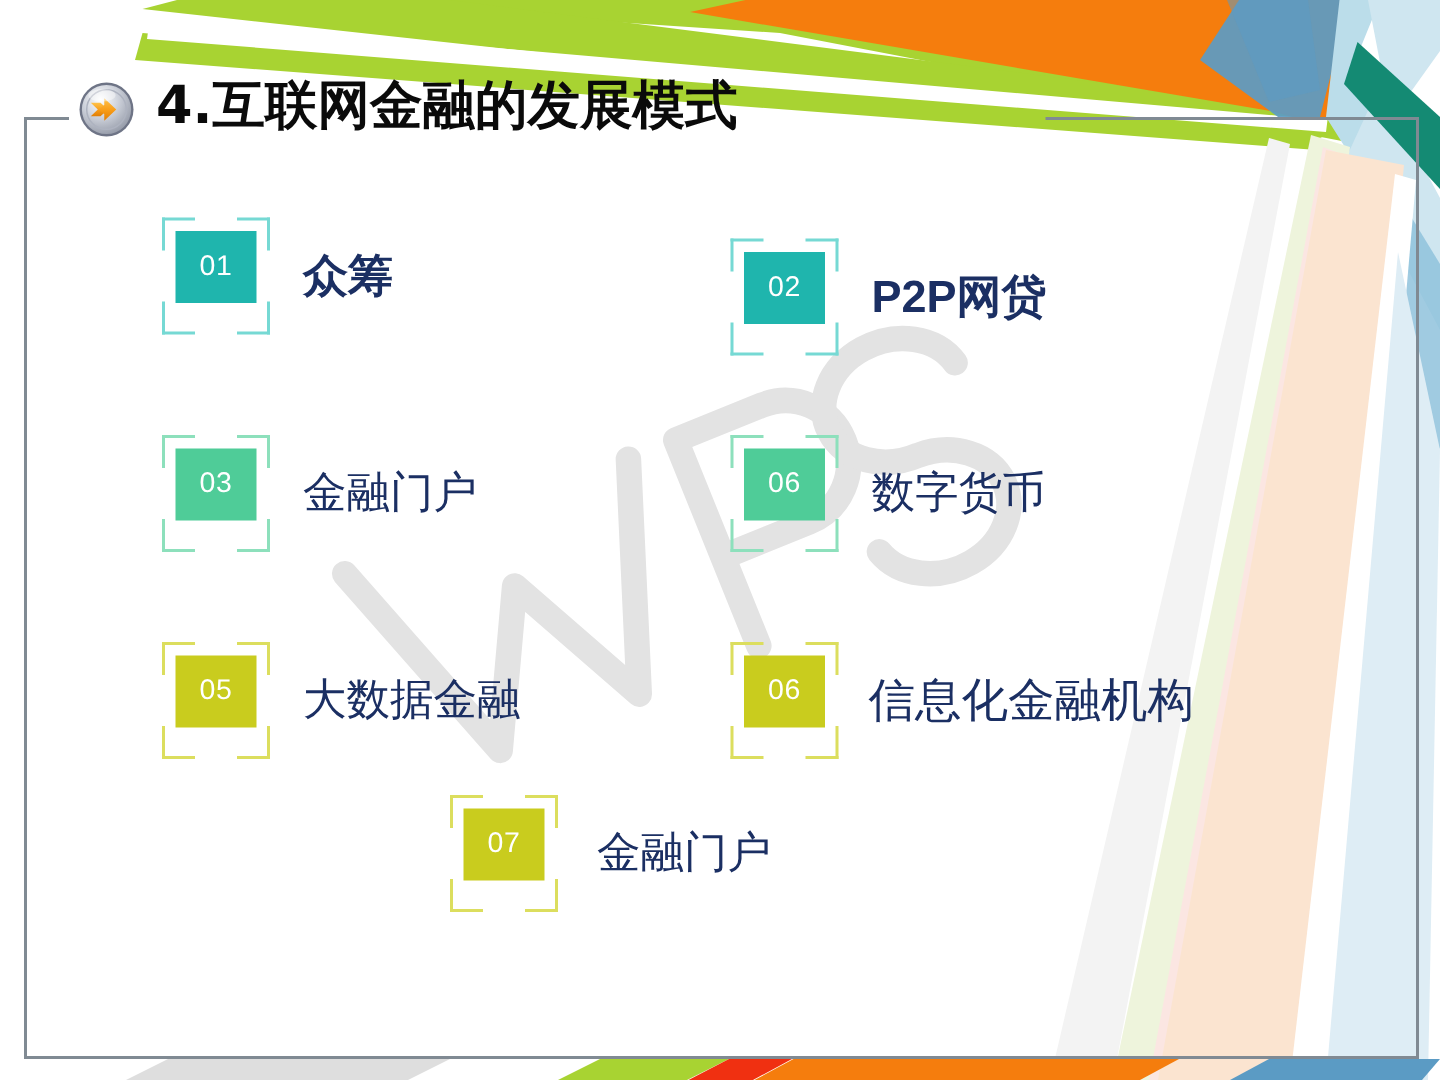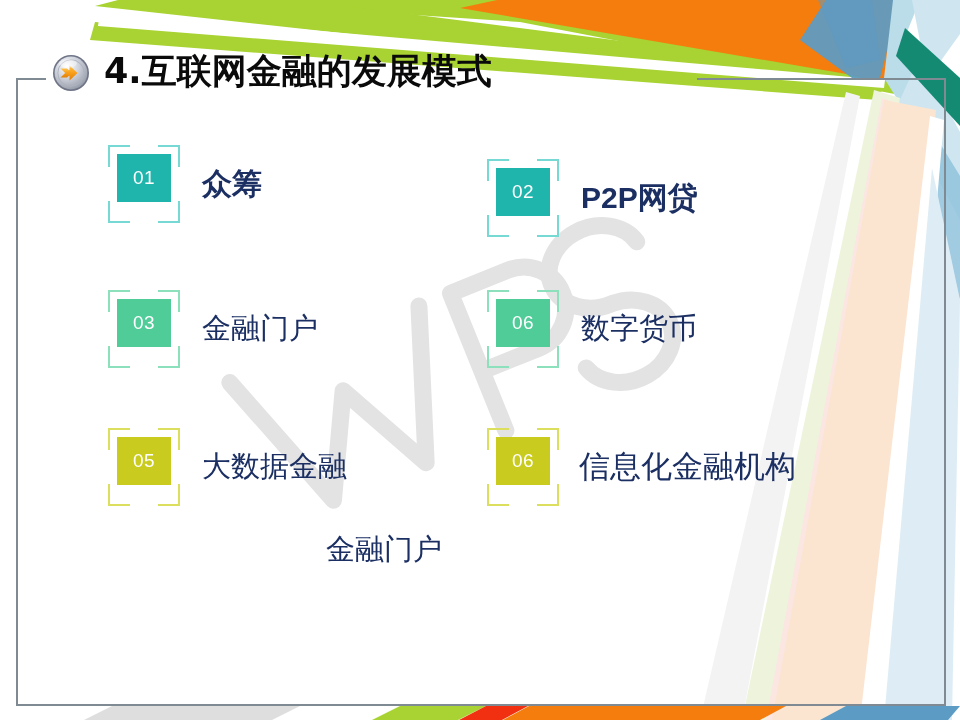--- a/index.html
+++ b/index.html
@@ -264,16 +264,29 @@
           <span class="br-bl2" style="background: rgb(220, 222, 94);"></span>
         <span class="br-br" style="background: rgb(220, 222, 94);"></span>
           <span class="br-br2" style="background: rgb(220, 222, 94);"></span>
       </div>
       <div class="numbox" style="background: rgb(201, 204, 30);">06</div>
     </div>
     <div class="item-label" id="label-06" style="color: rgb(27, 47, 99);">信息化金融机构</div>
   </div>
 
   <div class="item" id="item-07">
+    <div class="numbox-wrap">
+      <div class="bracket">
+        <span class="br-tl" style="background: rgb(220, 222, 94);"></span>
+          <span class="br-tl2" style="background: rgb(220, 222, 94);"></span>
+        <span class="br-tr" style="background: rgb(220, 222, 94);"></span>
+          <span class="br-tr2" style="background: rgb(220, 222, 94);"></span>
+        <span class="br-bl" style="background: rgb(220, 222, 94);"></span>
+          <span class="br-bl2" style="background: rgb(220, 222, 94);"></span>
+        <span class="br-br" style="background: rgb(220, 222, 94);"></span>
+          <span class="br-br2" style="background: rgb(220, 222, 94);"></span>
+      </div>
+      <div class="numbox" style="background: rgb(201, 204, 30);">07</div>
+    </div>
     <div class="item-label" id="label-07" style="color: rgb(27, 47, 99);">金融门户</div>
   </div>
 
 </div>
 
 </body></html>

